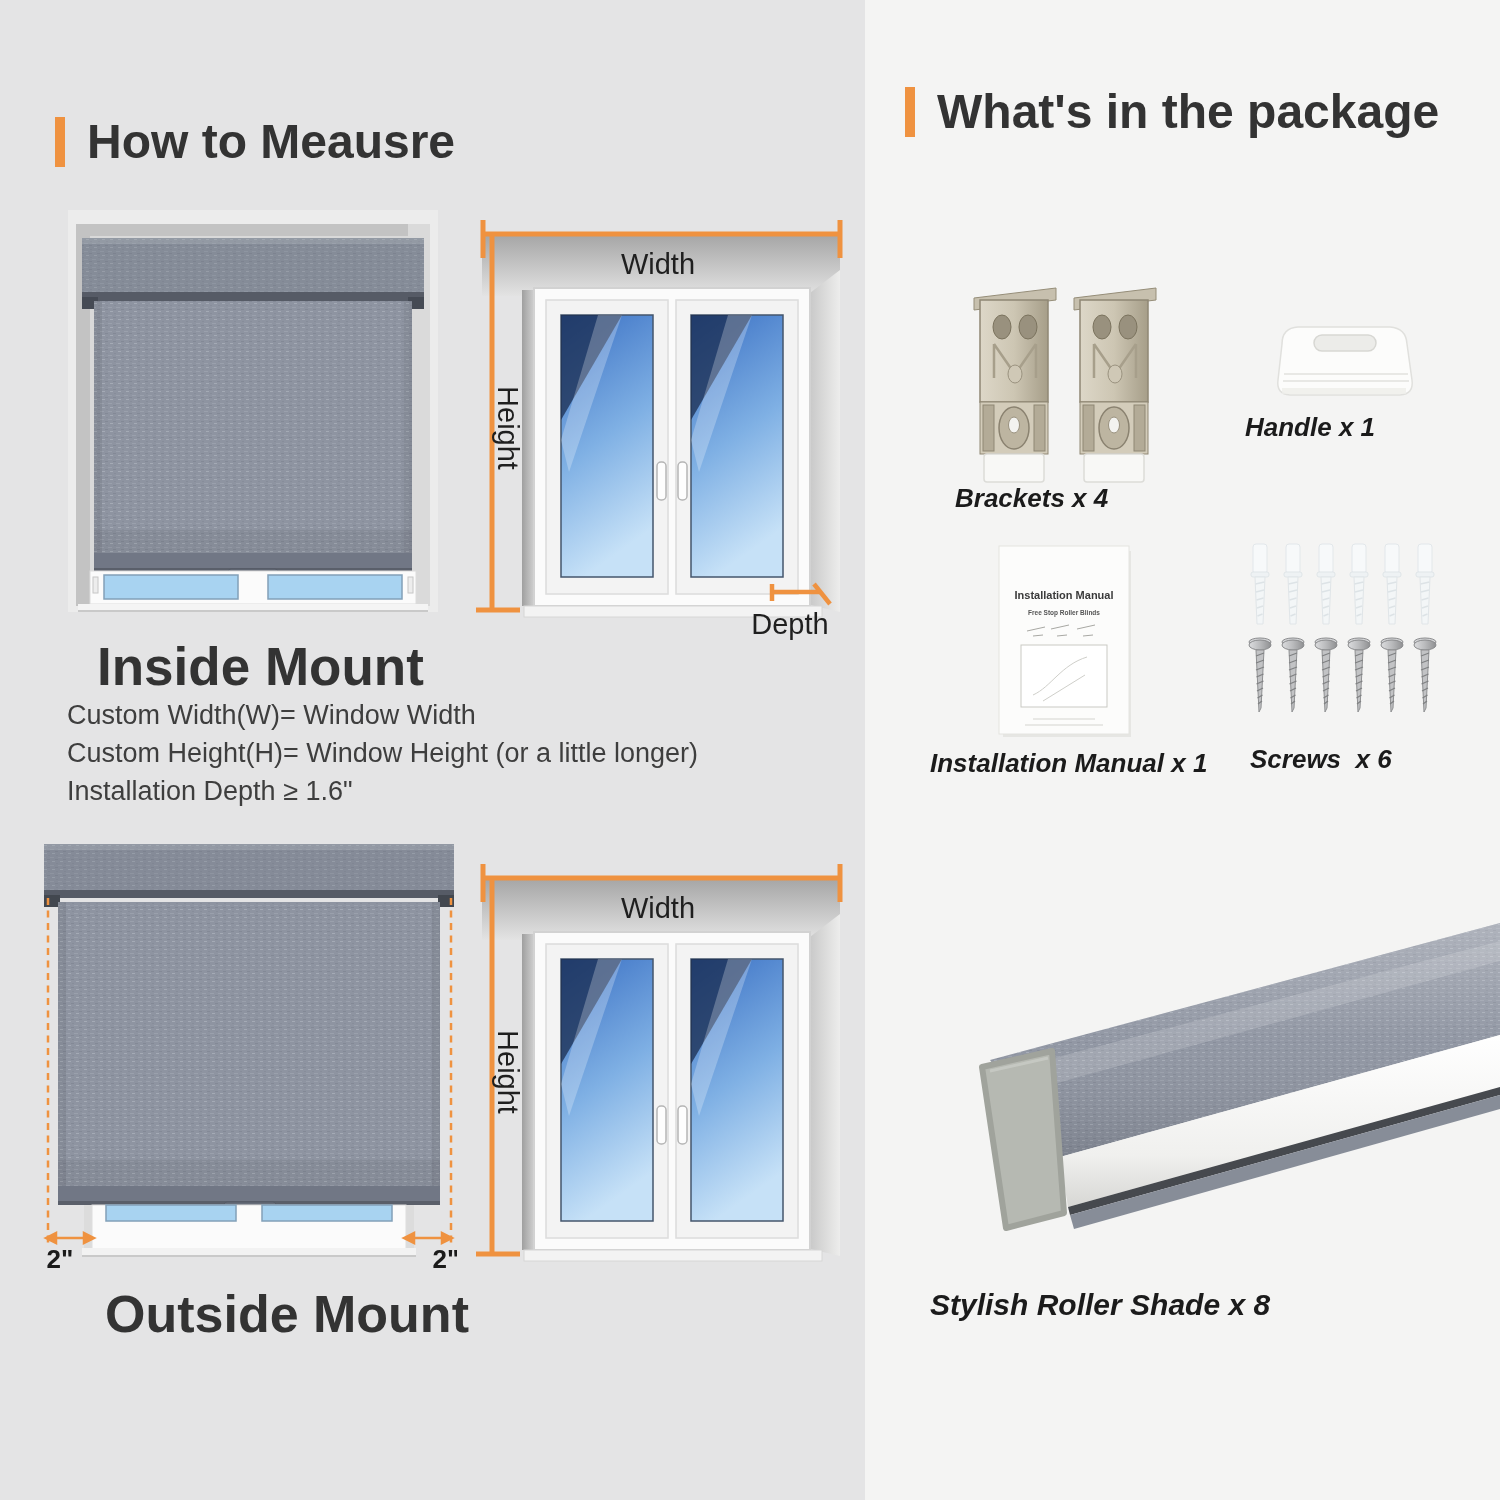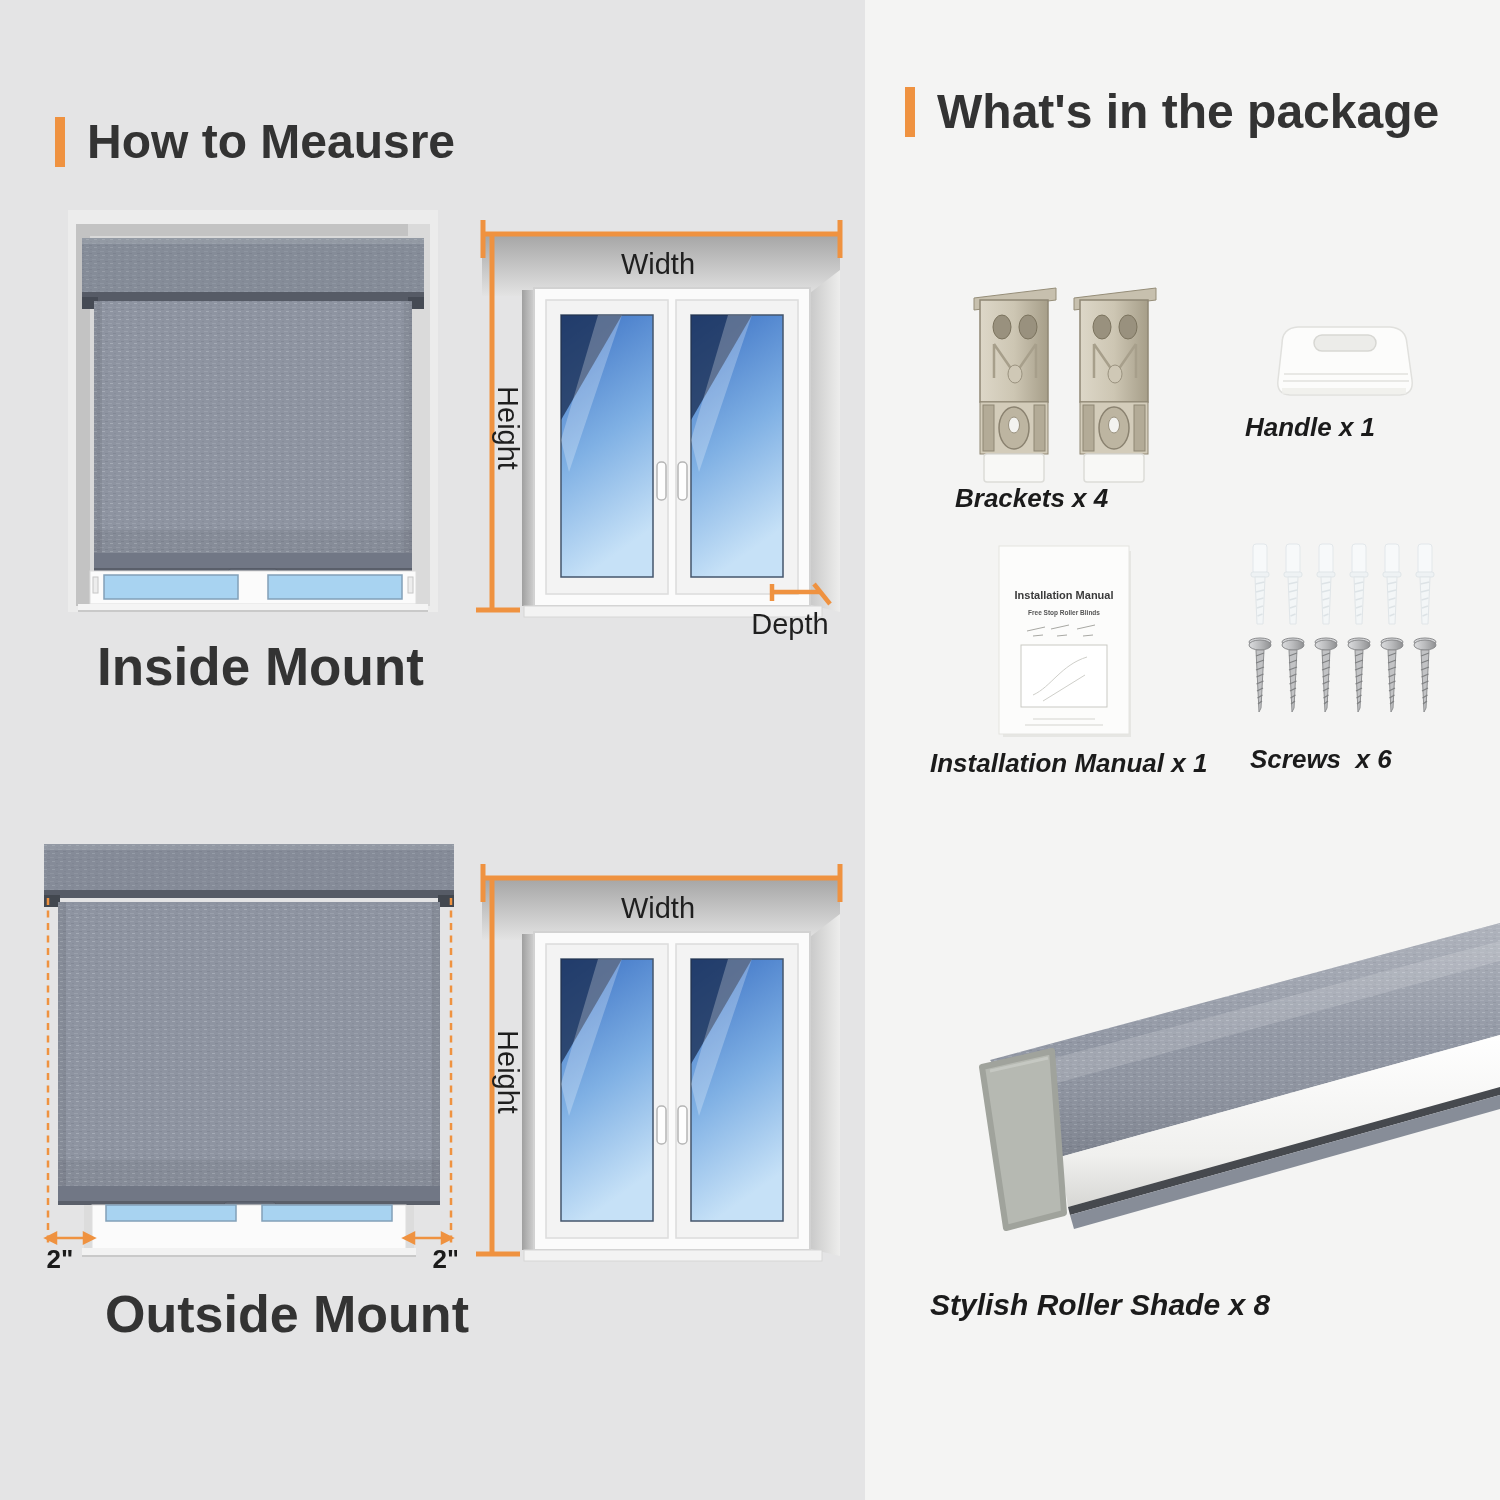--- a/index.html
+++ b/index.html
@@ -158,20 +158,25 @@
       <line x1="304" y1="372" x2="304" y2="389"></line>
       <line x1="346" y1="372" x2="362" y2="392"></line>
     </g>
     <text class="dim" x="190" y="62" text-anchor="middle">Width</text>
     <text class="dim" x="30" y="216" transform="rotate(90 30 216)" text-anchor="middle">Height</text>
     <text class="dim" x="322" y="422" text-anchor="middle">Depth</text>
   </svg>
 
   <div class="abs section-heading" style="left:97px;top:636px;width:320px;">Inside Mount</div>
 
+  <div class="abs body-lines" style="left:67px;top:696px;">
+    <div>Custom Width(W)= Window Width</div>
+    <div>Custom Height(H)= Window Height (or a little longer)</div>
+    <div>Installation Depth ≥ 1.6"</div>
+  </div>
 
   <svg class="abs" style="left:42px;top:840px;" width="415" height="432" viewBox="0 0 415 432">
 
     <g>
       <rect x="2" y="4" width="410" height="52" fill="url(#linen)"></rect>
       <rect x="2" y="4" width="410" height="52" fill="#6d7380" opacity="0.26"></rect>
       <rect x="2" y="4" width="410" height="6" fill="#ffffff" opacity="0.12"></rect>
       <rect x="2" y="50" width="410" height="8" fill="#565b66"></rect>
       <rect x="2" y="55" width="16" height="12" fill="#42474f"></rect>
       <rect x="396" y="55" width="16" height="12" fill="#42474f"></rect>

